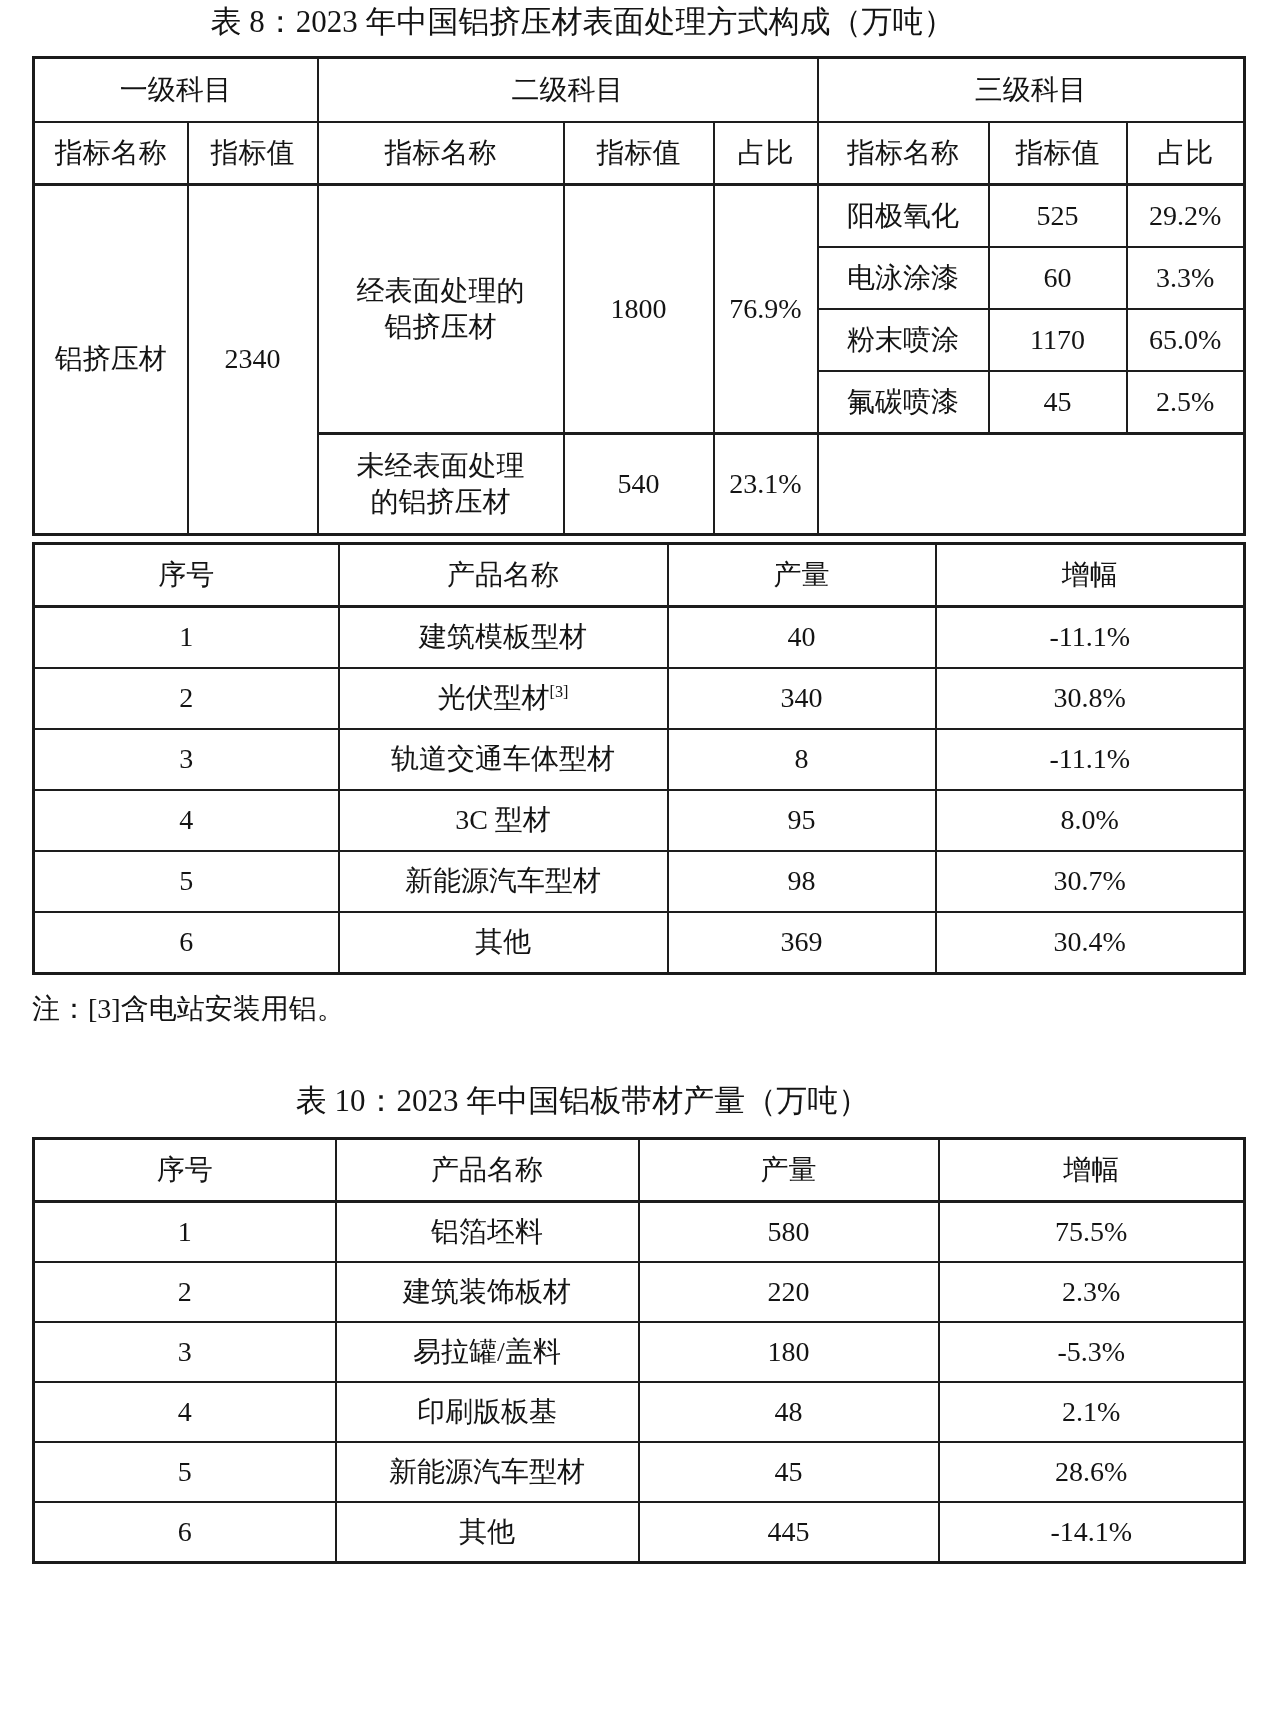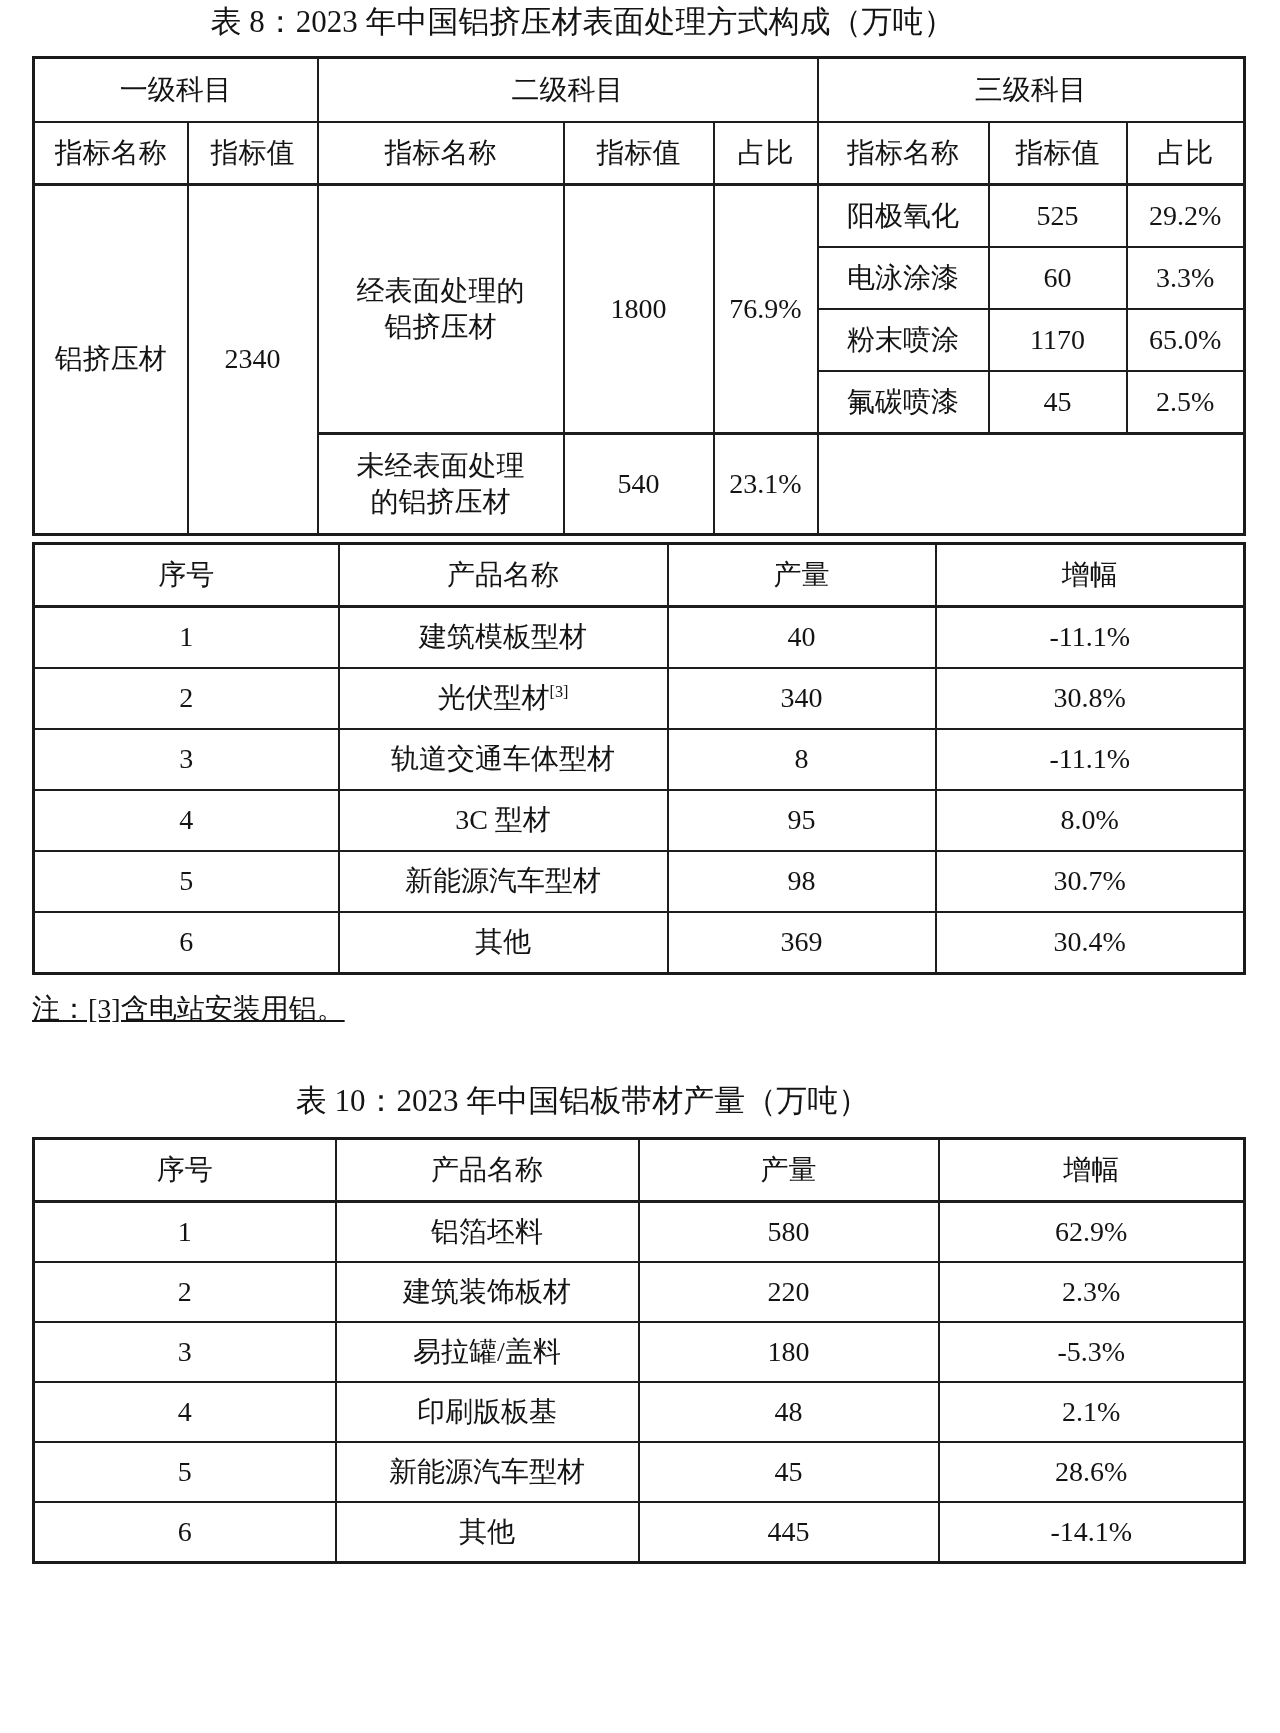--- a/index.html
+++ b/index.html
@@ -53,21 +53,20 @@
   .t9 tr.r-head td,.t10 tr.r-head td{height:60px;border-bottom-width:3px;}
   .t9 tr.r-data td{height:59px;}
   .t10 tr.r-data td{height:58px;}
 
   sup{font-size:0.58em;vertical-align:super;line-height:0;}
 
   .note{
     margin-top:16px;
     font-size:28px;
     line-height:36px;
-    text-decoration:underline;
   }
 </style>
 </head>
 <body>
 
 <div class="content">
 
   <div class="doc-title title8">表 8：2023 年中国铝挤压材表面处理方式构成（万吨）</div>
 
   <table class="t8">
@@ -200,21 +199,21 @@
         <tr class="r-head">
       <td>序号</td>
       <td>产品名称</td>
       <td>产量</td>
       <td>增幅</td>
     </tr>
     <tr class="r-data">
       <td>1</td>
       <td>铝箔坯料</td>
       <td>580</td>
-      <td>62.9%</td>
+      <td>75.5%</td>
     </tr>
     <tr class="r-data">
       <td>2</td>
       <td>建筑装饰板材</td>
       <td>220</td>
       <td>2.3%</td>
     </tr>
     <tr class="r-data">
       <td>3</td>
       <td>易拉罐/盖料</td>

